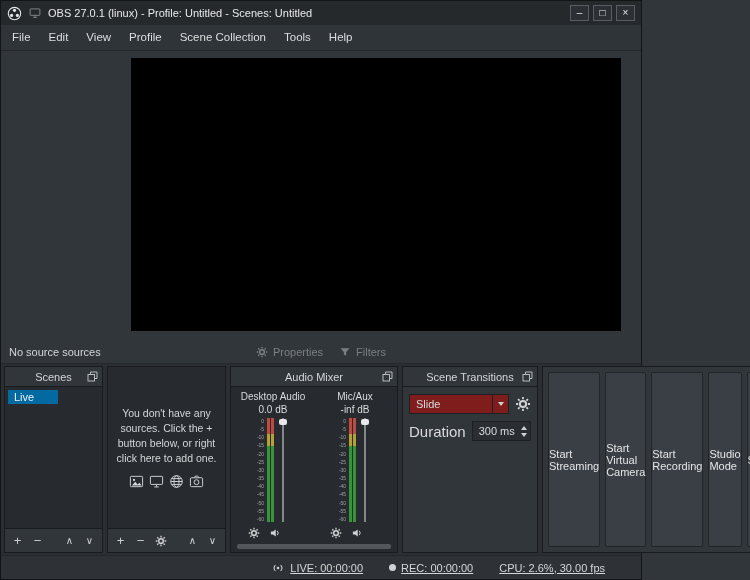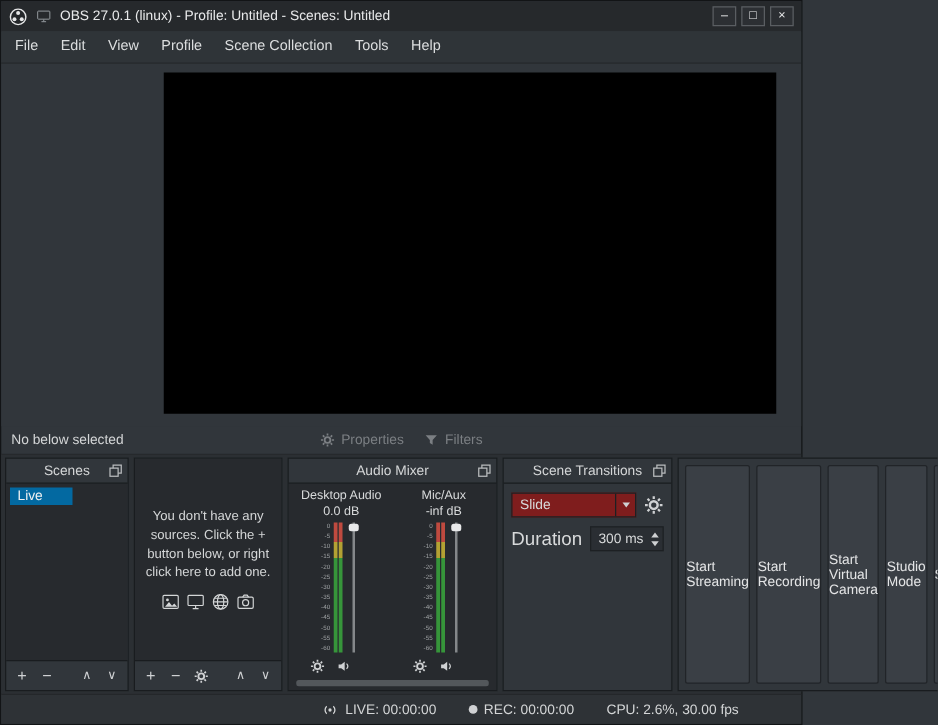--- a/index.html
+++ b/index.html
@@ -81,21 +81,21 @@
   .spinbox { height:20px; width:66px; background:#2a2e33; border:1px solid #1d2023; display:flex; align-items:center; font-size:11px; padding-left:6px; }
   .spin-arrows { margin-left:auto; display:flex; flex-direction:column; gap:3px; padding-right:3px; }
 
   
   .controls-body { flex:1; padding:5px; display:flex; gap:5px; }
   .ctl-btn { flex:0 0 20px; background:#3a3f45; border:1px solid #212428; border-radius:2px; color:#e4e5e6;
     font-size:11px; display:flex; align-items:center; justify-content:center; }
 
   
   .statusbar { flex:0 0 24px; display:flex; align-items:center; justify-content:flex-end; gap:26px;
-    padding-right:50px; font-size:11px; background:#2e3236; border-top:1px solid #24272a; color:#d4d6d7; }
+    padding-right:36px; font-size:11px; background:#2e3236; border-top:1px solid #24272a; color:#d4d6d7;text-decoration:underline; }
   .sb-item { display:flex; align-items:center; gap:5px; }
   .rec-dot { width:7px; height:7px; border-radius:50%; background:#cfd1d3; }
 </style>
 </head>
 <body>
 
 <svg width="0" height="0" style="position:absolute">
   <defs>
     <symbol id="i-gear" viewBox="0 0 16 16">
       <circle cx="8" cy="8" r="3.1" fill="none" stroke="currentColor" stroke-width="2"></circle>
@@ -176,21 +176,21 @@
     <span class="menu-item">Scene Collection</span>
     <span class="menu-item">Tools</span>
     <span class="menu-item">Help</span>
   </div>
 
   <div class="preview">
     <div class="canvas"></div>
   </div>
 
   <div class="source-toolbar">
-    <span class="source-status">No below selected</span>
+    <span class="source-status">No source sources</span>
     <div class="st-buttons">
       <span class="st-btn">
         <svg class="icon12">
             <use href="#i-gear"></use>
           </svg>
         <span>Properties</span>
       </span>
       <span class="st-btn">
         <svg class="icon12">
             <use href="#i-funnel"></use>
@@ -369,22 +369,22 @@
               <i class="tri-down"></i>
             </span>
           </div>
         </div>
       </div>
     </div>
 
     <div class="panel p-controls">
       <div class="controls-body">
         <div class="ctl-btn">Start Streaming</div>
+        <div class="ctl-btn">Start Virtual Camera</div>
         <div class="ctl-btn">Start Recording</div>
-        <div class="ctl-btn">Start Virtual Camera</div>
         <div class="ctl-btn">Studio Mode</div>
         <div class="ctl-btn">Settings</div>
         <div class="ctl-btn">Exit</div>
       </div>
     </div>
 
   </div>
 
   <div class="statusbar">
     <span class="sb-item">

